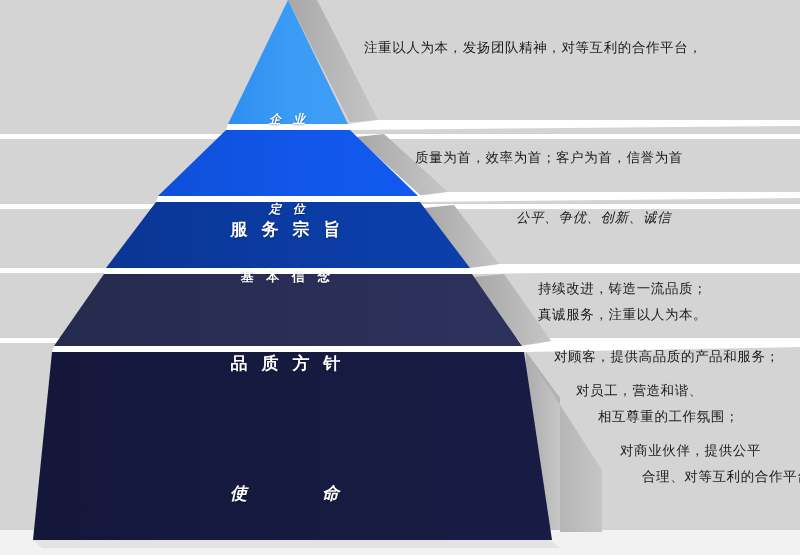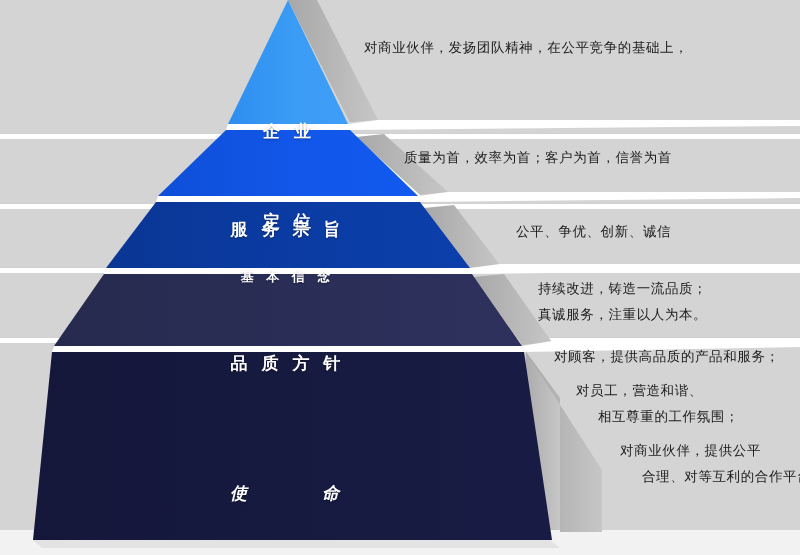--- a/index.html
+++ b/index.html
@@ -51,41 +51,41 @@
     color: #ffffff;
     font-weight: bold;
     text-align: center;
     letter-spacing: 4px;
     text-shadow: 0 1px 2px rgba(0,0,0,0.35);
     white-space: pre;
     pointer-events: none;
   }
   .tier-label .ln { display: block; }
 
-  #lbl-0 { left: 214px; top: 56px;  width: 150px; font-size: 17px; line-height: 30px; }
+  #lbl-0 { left: 214px; top: 44px;  width: 150px; font-size: 12px; line-height: 30px; font-style: italic; }
   #lbl-1 { left: 180px; top: 174px; width: 215px; font-size: 17px; line-height: 22px; }
   #lbl-2 { left: 150px; top: 222px; width: 275px; font-size: 13px; line-height: 22px; }
   #lbl-3 { left: 120px; top: 308px; width: 335px; font-size: 17px; line-height: 22px; }
   #lbl-4 { left: 60px;  top: 438px; width: 455px; font-size: 17px; line-height: 22px; letter-spacing: 6px; font-style: italic; }
 
   
   .desc {
     position: absolute;
     color: #1b1b1b;
     font-size: 13.5px;
     line-height: 26px;
     letter-spacing: 0.6px;
     white-space: nowrap;
     pointer-events: none;
   }
   .desc .ln { display: block; }
 
   #desc-0 { left: 364px; top: 34px;  text-align: left; }
-  #desc-1 { left: 404px; top: 144px; text-align: center; }
-  #desc-2 { left: 516px; top: 218px; text-align: left; }
+  #desc-1 { left: 415px; top: 144px; text-align: center; }
+  #desc-2 { left: 516px; top: 204px; text-align: left; font-style: italic; }
   #desc-3 { left: 538px; top: 275px; text-align: center; }
   #desc-4 { left: 554px; top: 343px; text-align: left; }
 
   #desc-4 .ln { text-align: left; }
   #desc-4 .i0 { margin-left: 0px;  }
   #desc-4 .i1 { margin-left: 22px; margin-top: 8px; }
   #desc-4 .i2 { margin-left: 44px; }
   #desc-4 .i3 { margin-left: 66px; margin-top: 8px; }
   #desc-4 .i4 { margin-left: 88px; }
 </style>
@@ -197,21 +197,21 @@
 
   <div class="tier-label" id="lbl-3">
     <span class="ln">品 质 方 针</span>
   </div>
 
   <div class="tier-label" id="lbl-4">
     <span class="ln">使　　　命</span>
   </div>
 
   <div class="desc" id="desc-0">
-    <span class="ln">对商业伙伴，发扬团队精神，在公平竞争的基础上，</span>
+    <span class="ln">注重以人为本，发扬团队精神，对等互利的合作平台，</span>
   </div>
 
   <div class="desc" id="desc-1">
     <span class="ln">质量为首，效率为首；客户为首，信誉为首</span>
   </div>
 
   <div class="desc" id="desc-2">
     <span class="ln">公平、争优、创新、诚信</span>
   </div>
 

